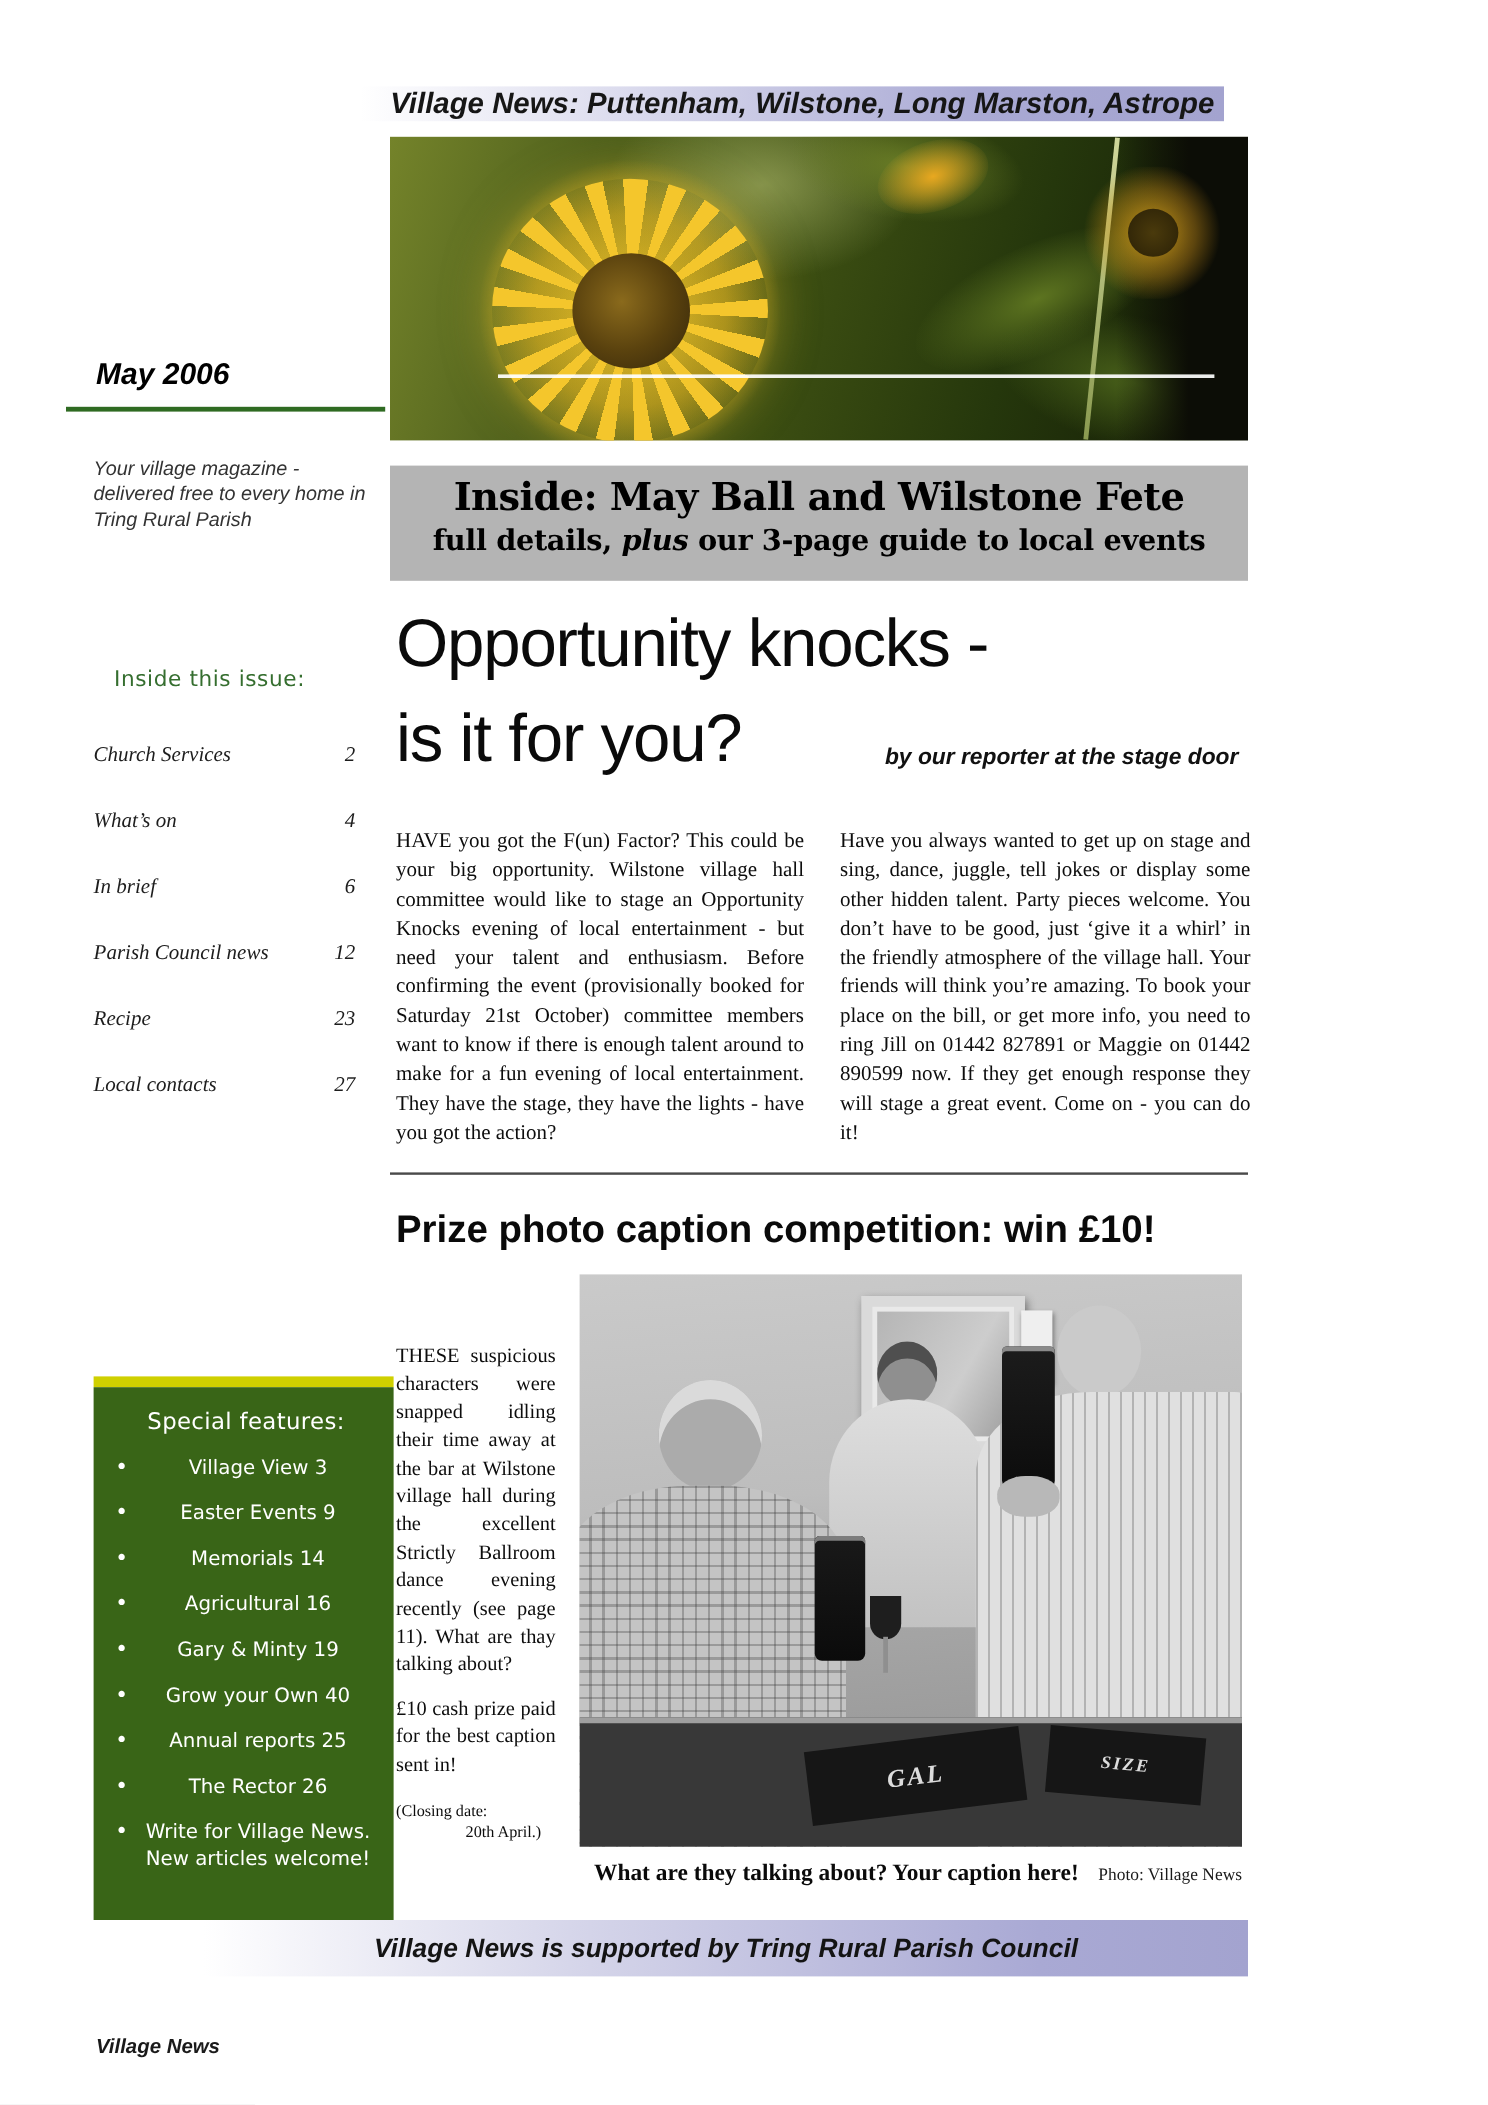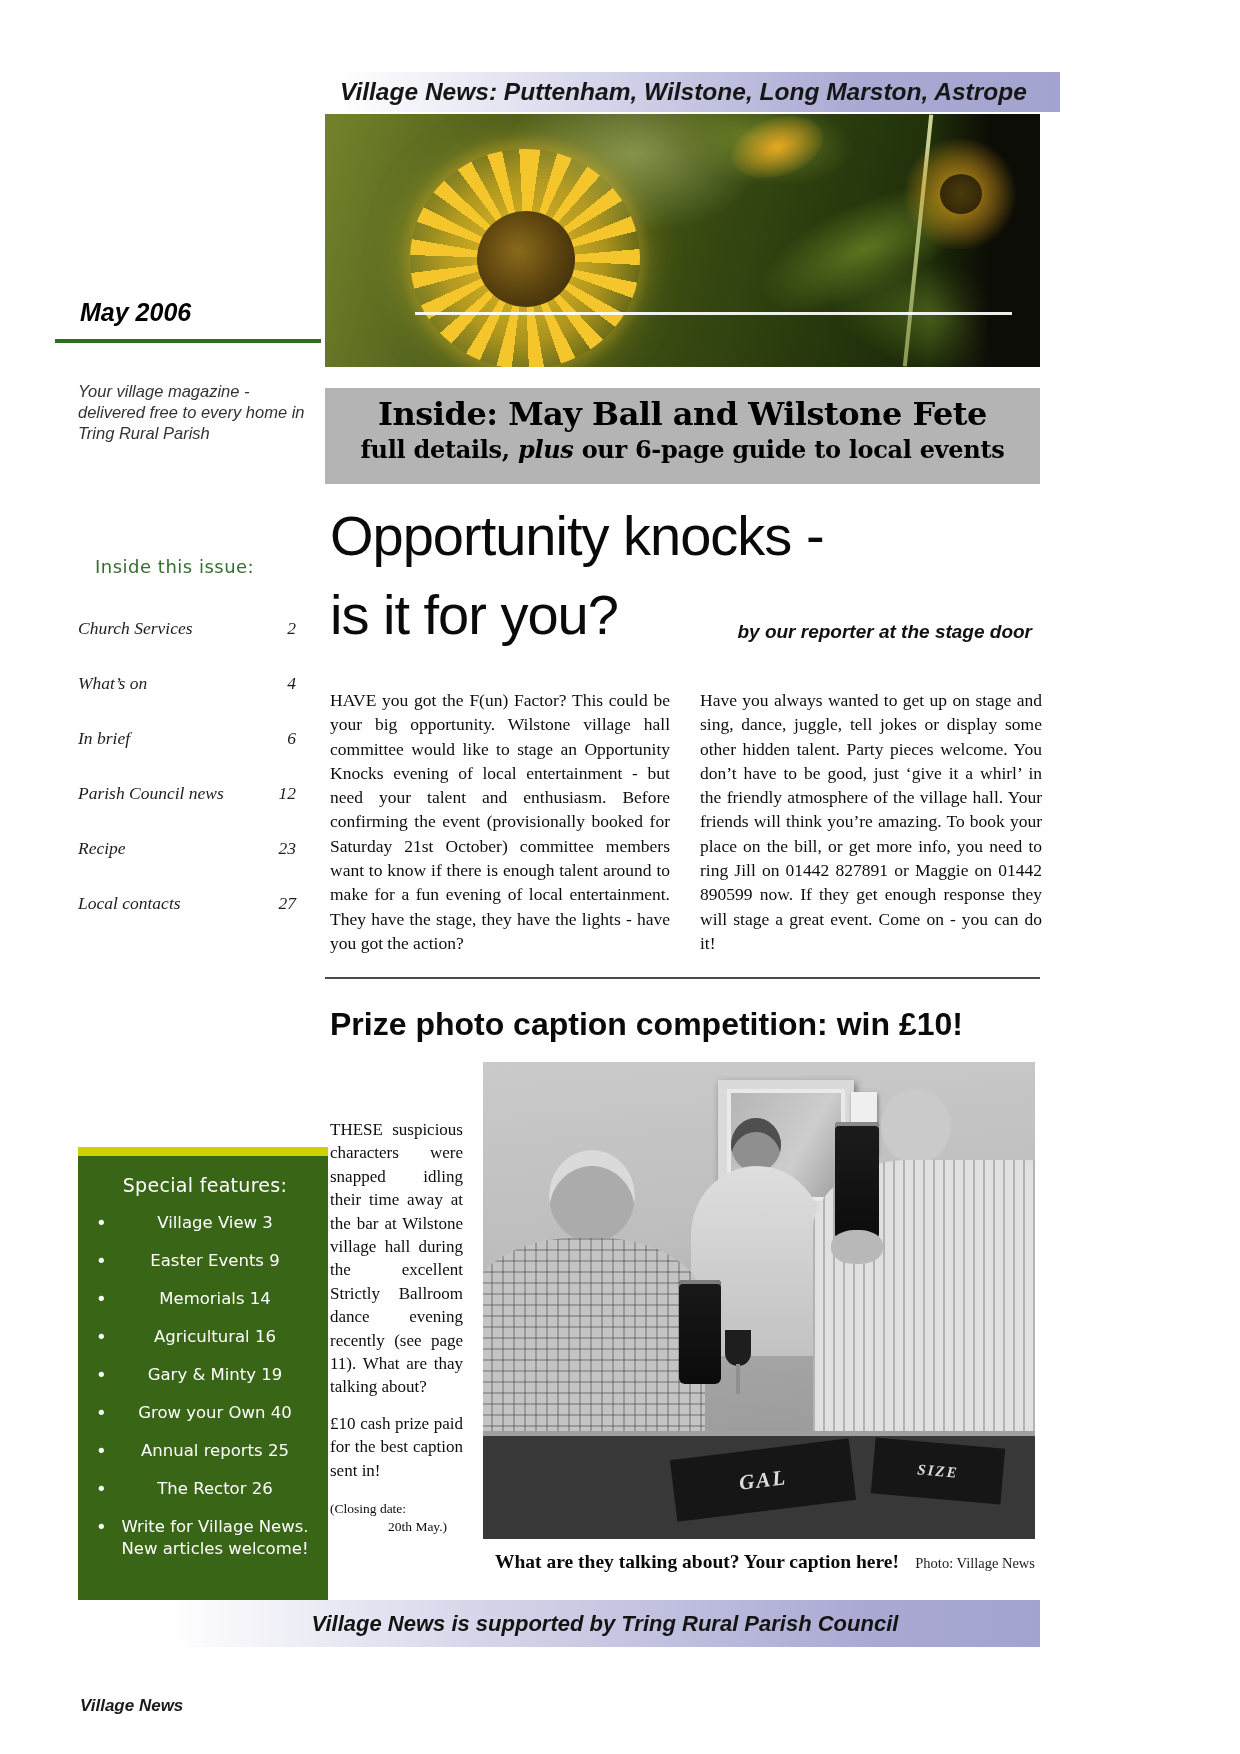--- a/index.html
+++ b/index.html
@@ -1,22 +1,22 @@
 <!DOCTYPE html>
 <html style="--header-lavender: #a9a9d4; --banner-gray: #b4b4b4; --features-green: #396517; --features-yellow: #cfd000; --toc-green: #356e2f; --rule-green: #2f6b22;"><head>
 <meta charset="utf-8">
 <style>
   html,body{margin:0;padding:0;background:#e8e8e8;}
   #page{position:relative;width:1240px;height:1754px;background:#ffffff;margin:0 auto;
         overflow:hidden;font-family:"Liberation Sans",sans-serif;color:#111;}
 
   
-  .masthead{position:absolute;left:340px;top:72px;width:720px;height:40px;
+  .masthead{position:absolute;left:300px;top:72px;width:720px;height:29px;
     background:linear-gradient(to right,#ffffff 0%,#dcdcee 30%,var(--header-lavender,#a9a9d4) 72%,#a3a3cf 100%);
-    display:flex;align-items:center;justify-content:flex-start;padding-right:8px;box-sizing:border-box;}
+    display:flex;align-items:center;justify-content:flex-end;padding-right:8px;box-sizing:border-box;}
   .masthead span{font-weight:bold;font-style:italic;font-size:24.5px;color:#161616;white-space:nowrap;}
 
   
   .sunflower{position:absolute;left:325px;top:114px;width:715px;height:253px;overflow:hidden;
     background:linear-gradient(105deg,#74832a 0%,#51621d 22%,#3c4e12 48%,#25370c 72%,#131a05 100%);}
   .sf-light{position:absolute;left:180px;top:-40px;width:260px;height:160px;border-radius:50%;
     background:radial-gradient(ellipse at center,rgba(190,200,120,.55) 0%,rgba(190,200,120,0) 70%);}
   .sf-leaf{position:absolute;border-radius:50%;}
   .leaf1{left:430px;top:90px;width:220px;height:90px;transform:rotate(-24deg);
     background:radial-gradient(ellipse,#5d7420 0%,rgba(70,90,20,0) 72%);}
@@ -195,41 +195,41 @@
       <span class="pg">23</span>
     </div>
     <div class="toc-row">
       <span>Local contacts</span>
       <span class="pg">27</span>
     </div>
   </div>
 
   <div class="inside-banner">
     <div class="l1">Inside: May Ball and Wilstone Fete</div>
-    <div class="l2"><span>full details, </span><em>plus</em><span> our 6-page guide to local events</span></div>
+    <div class="l2"><span>full details, </span><em>plus</em><span> our 3-page guide to local events</span></div>
   </div>
 
   <div class="headline">
     <div>Opportunity knocks -</div>
     <div>is it for you?</div>
   </div>
   <div class="byline">by our reporter at the stage door</div>
   <div class="artcol col1">HAVE you got the F(un) Factor? This could be your big opportunity. Wilstone village hall committee would like to stage an Opportunity Knocks evening of local entertainment - but need your talent and enthusiasm. Before confirming the event (provisionally booked for Saturday 21st October) committee members want to know if there is enough talent around to make for a fun evening of local entertainment.  They have the stage, they have the lights - have you got the action?</div>
   <div class="artcol col2">Have you always wanted to get up on stage and sing, dance, juggle, tell jokes or display some other hidden talent.  Party pieces welcome. You don’t have to be good, just ‘give it a whirl’ in the friendly atmosphere of the village hall.  Your friends will think you’re amazing. To book your place on the bill, or get more info, you need to ring Jill on 01442 827891 or Maggie on 01442 890599 now.  If they get enough response they will stage a great event.  Come on - you can do it!</div>
 
   <div class="thin-rule"></div>
 
   <div class="comp-headline">Prize photo caption competition: win £10!</div>
 
   <div class="comp-col">
     <div>THESE suspicious characters were snapped idling their time away at the bar at Wilstone village hall during the excellent Strictly Ballroom dance evening recently (see page 11).  What are thay talking about?</div>
     <div class="p2">£10 cash prize paid for the best caption sent in!</div>
     <div class="comp-closing">
       <div class="cl1">(Closing date:</div>
-      <div class="cl2">20th May.)</div>
+      <div class="cl2">20th April.)</div>
     </div>
   </div>
 
   <div class="pub-photo">
     <div class="frame">
         <div class="frame-art"></div>
       </div>
     <div class="sign-card"></div>
     <div class="bg-man-head"></div>
     <div class="bg-man-body"></div>

